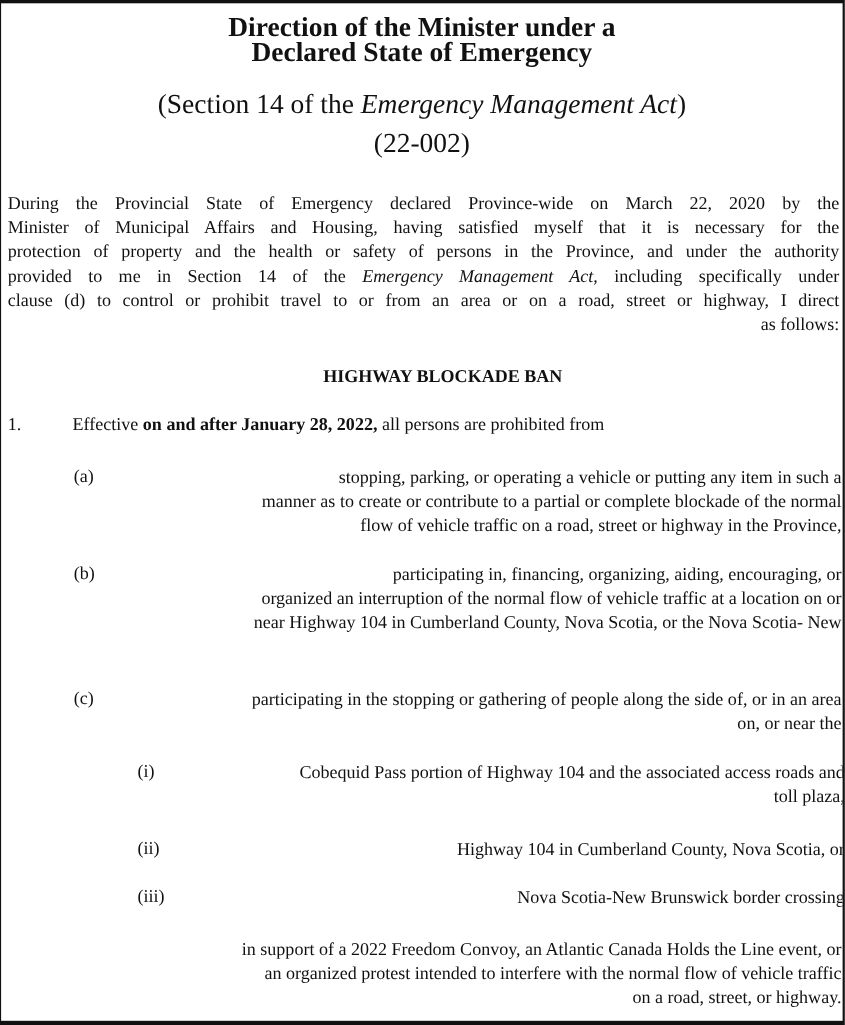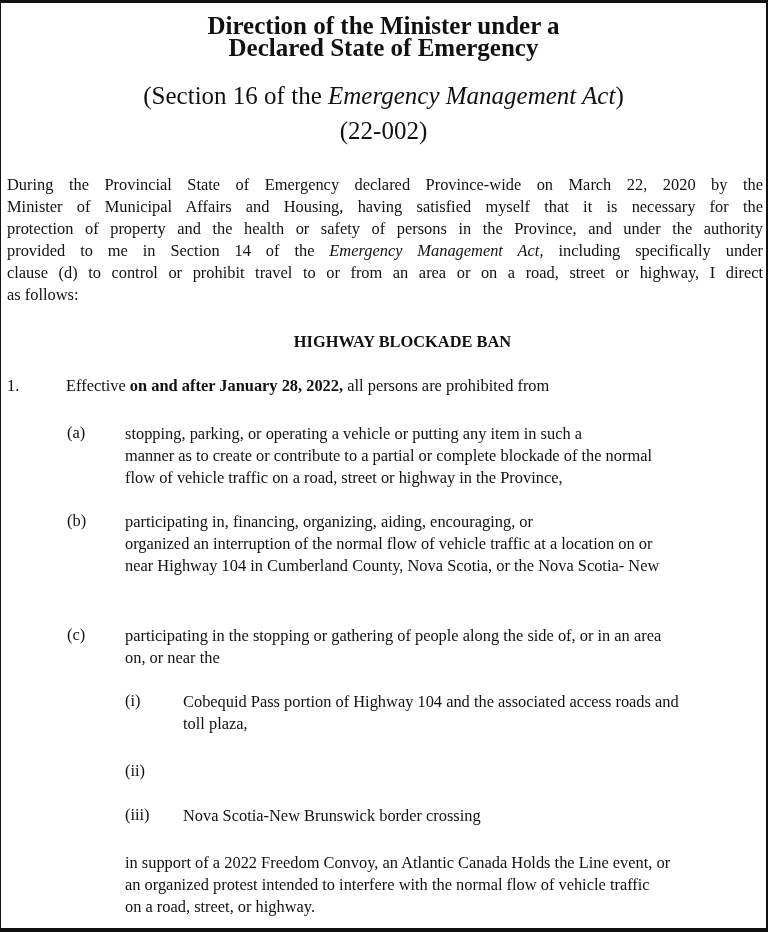--- a/index.html
+++ b/index.html
@@ -54,29 +54,29 @@
     position: absolute; left: 124px; width: 640px; font-size: 16.4px; line-height: 22px;
   }
   .sub-label { position: absolute; left: 124px; font-size: 16.4px; }
   .sub-text {
     position: absolute; left: 182px; width: 585px; font-size: 16.4px; line-height: 22px;
   }
   .closing {
     position: absolute; left: 124px; width: 640px; top: 849px;
     font-size: 16.4px; line-height: 22px;
   }
-  .line { display: block; white-space: nowrap; }
+  .line { display: block; white-space: nowrap; text-align: right; }
 </style>
 </head>
 <body>
 
 <div class="page">
   <div class="title t1">Direction of the Minister under a</div>
   <div class="title t2">Declared State of Emergency</div>
-  <div class="sub s1"><span>(Section 16 of the </span><i>Emergency Management Act</i><span>)</span></div>
+  <div class="sub s1"><span>(Section 14 of the </span><i>Emergency Management Act</i><span>)</span></div>
   <div class="sub s2">(22-002)</div>
 
   <div class="preamble">
     <span class="line" style="text-align-last:justify;display:block">During the Provincial State of Emergency declared Province-wide on March 22, 2020 by the</span>
     <span class="line" style="text-align-last:justify;display:block">Minister of Municipal Affairs and Housing, having satisfied myself that it is necessary for the</span>
     <span class="line" style="text-align-last:justify;display:block">protection of property and the health or safety of persons in the Province, and under the authority</span>
     <span class="line" style="text-align-last:justify;display:block;white-space:normal"><span>provided to me in Section 14 of the </span><i>Emergency Management Act</i><span>, including specifically under</span></span>
     <span class="line" style="text-align-last:justify;display:block">clause (d) to control or prohibit travel to or from an area or on a road, street or highway, I direct</span>
     <span class="line">as follows:</span>
   </div>
@@ -106,20 +106,23 @@
     <span class="line">on, or near the</span>
   </div>
 
   <div class="sub-label" style="top:688px">(i)</div>
   <div class="sub-text" style="top:688px">
     <span class="line">Cobequid Pass portion of Highway 104 and the associated access roads and</span>
     <span class="line">toll plaza,</span>
   </div>
 
   <div class="sub-label" style="top:758px">(ii)</div>
+  <div class="sub-text" style="top:758px">
+    <span class="line">Highway 104 in Cumberland County, Nova Scotia, or</span>
+  </div>
 
   <div class="sub-label" style="top:802px">(iii)</div>
   <div class="sub-text" style="top:802px">
     <span class="line">Nova Scotia-New Brunswick border crossing</span>
   </div>
 
   <div class="closing">
     <span class="line">in support of a 2022 Freedom Convoy, an Atlantic Canada Holds the Line event, or</span>
     <span class="line">an organized protest intended to interfere with the normal flow of vehicle traffic</span>
     <span class="line">on a road, street, or highway.</span>

